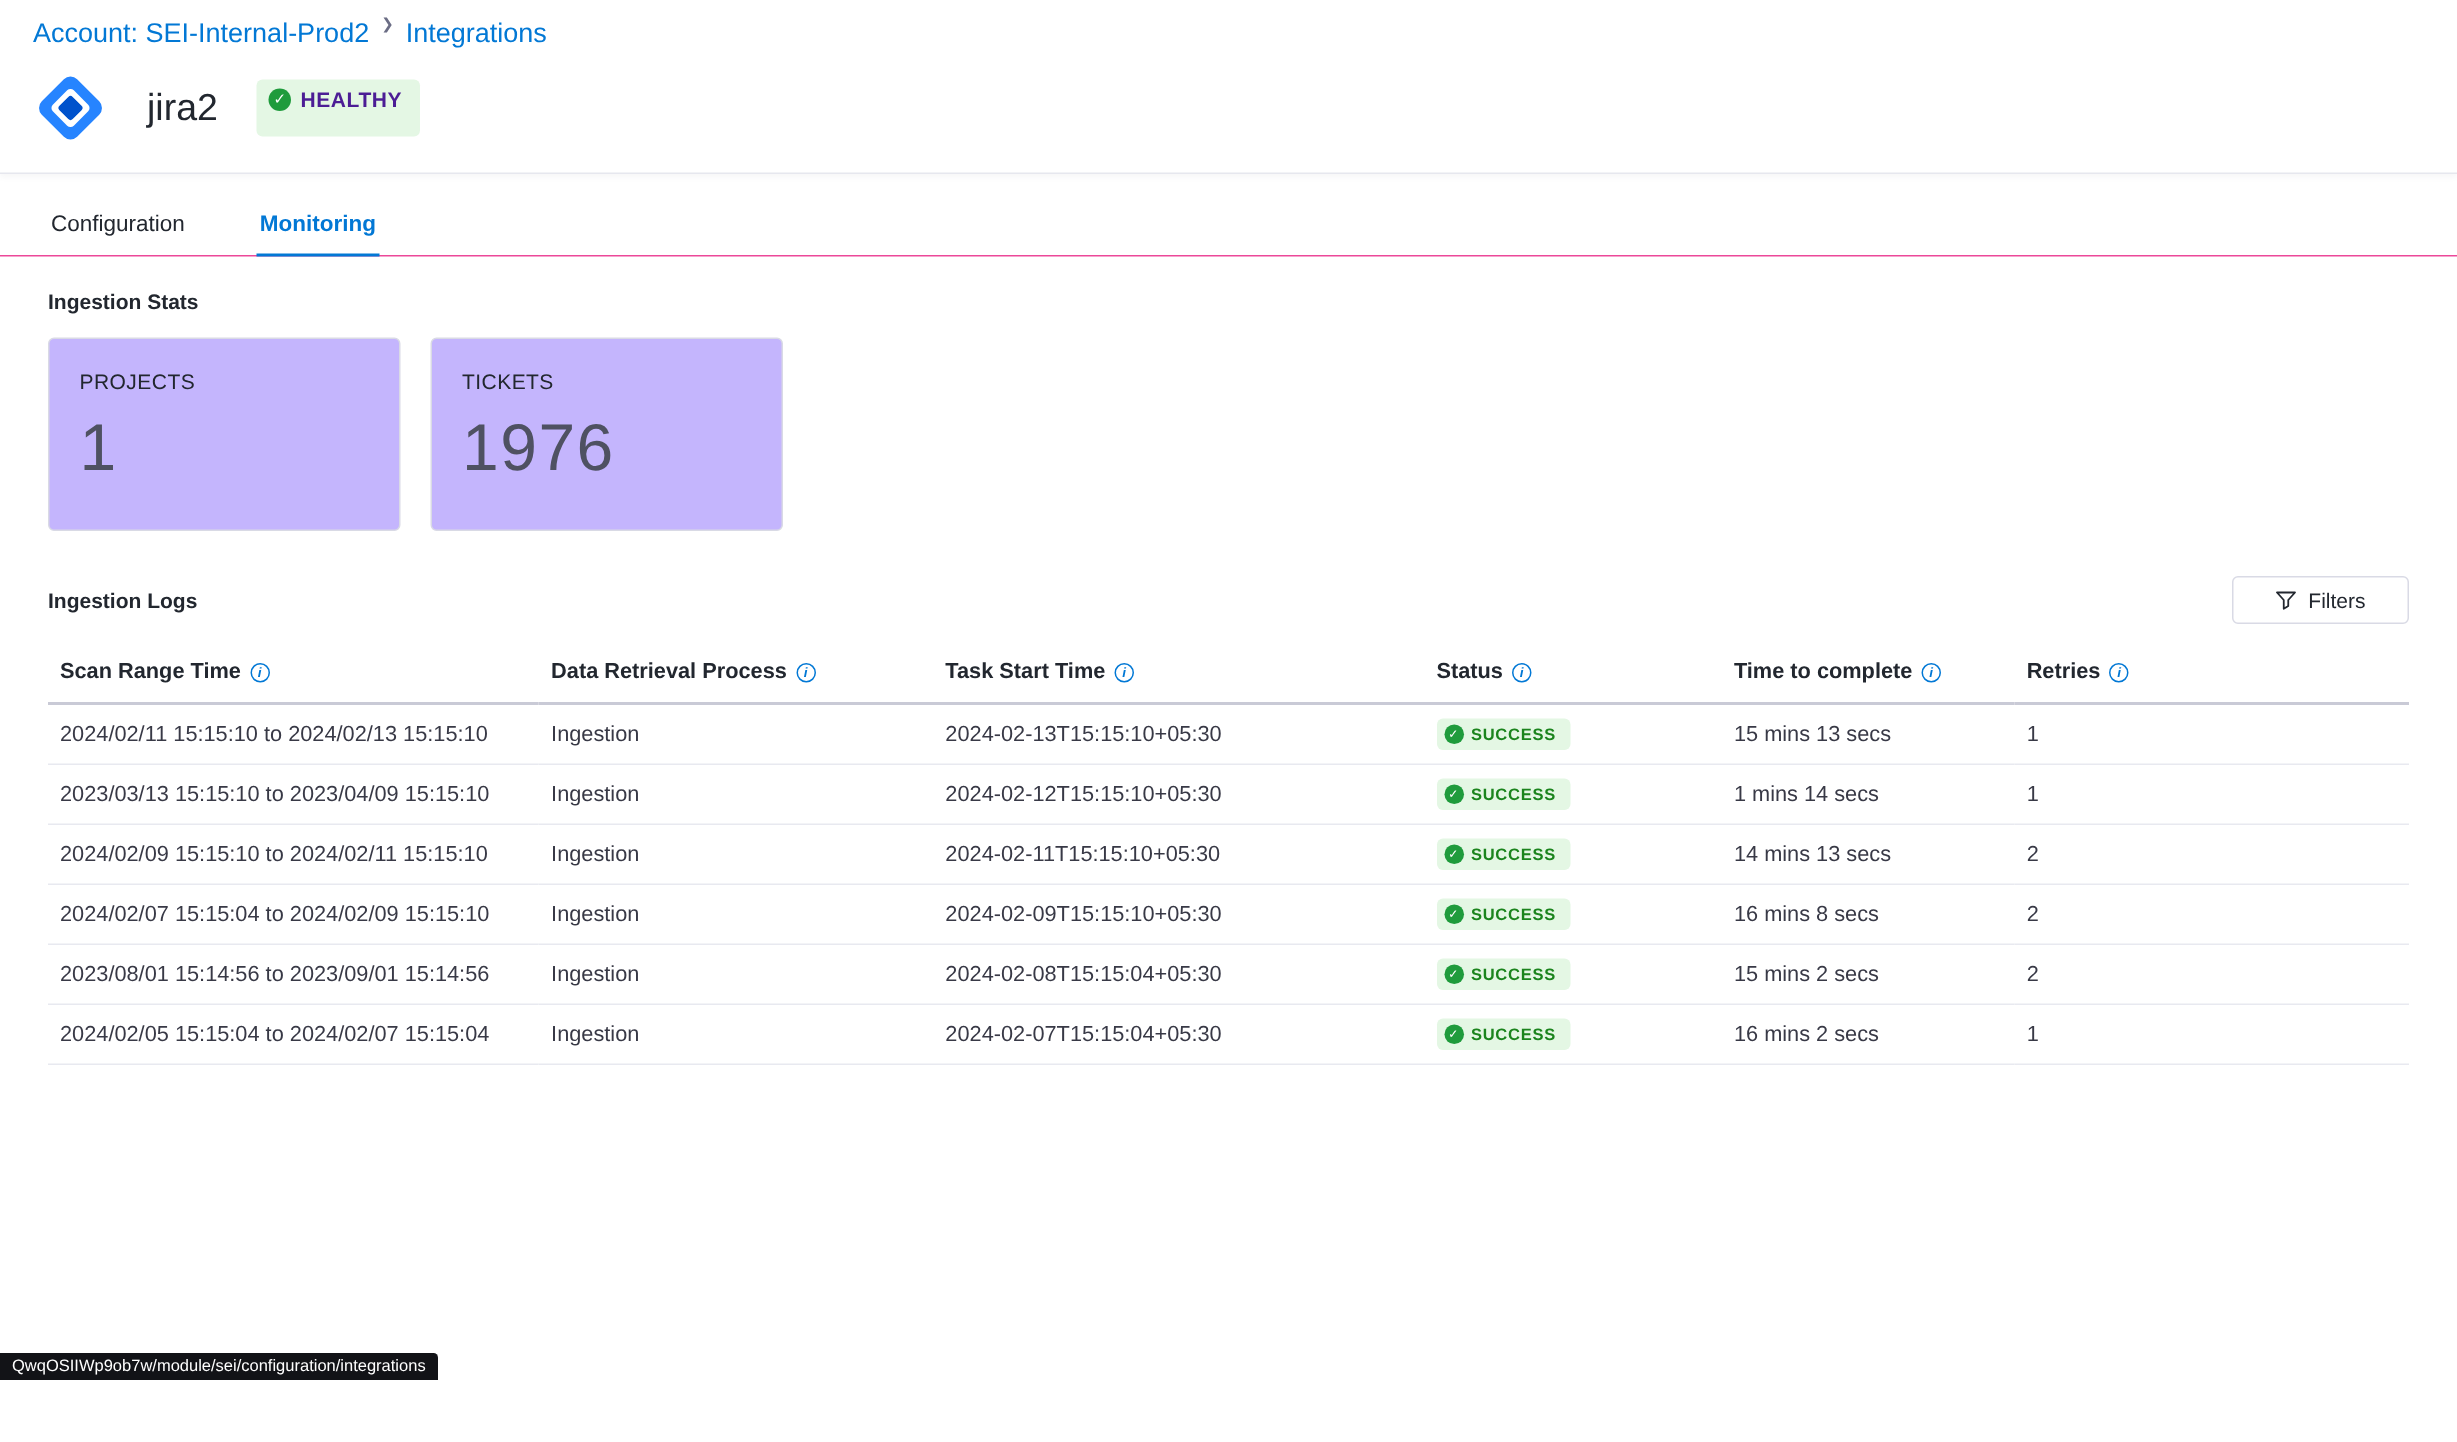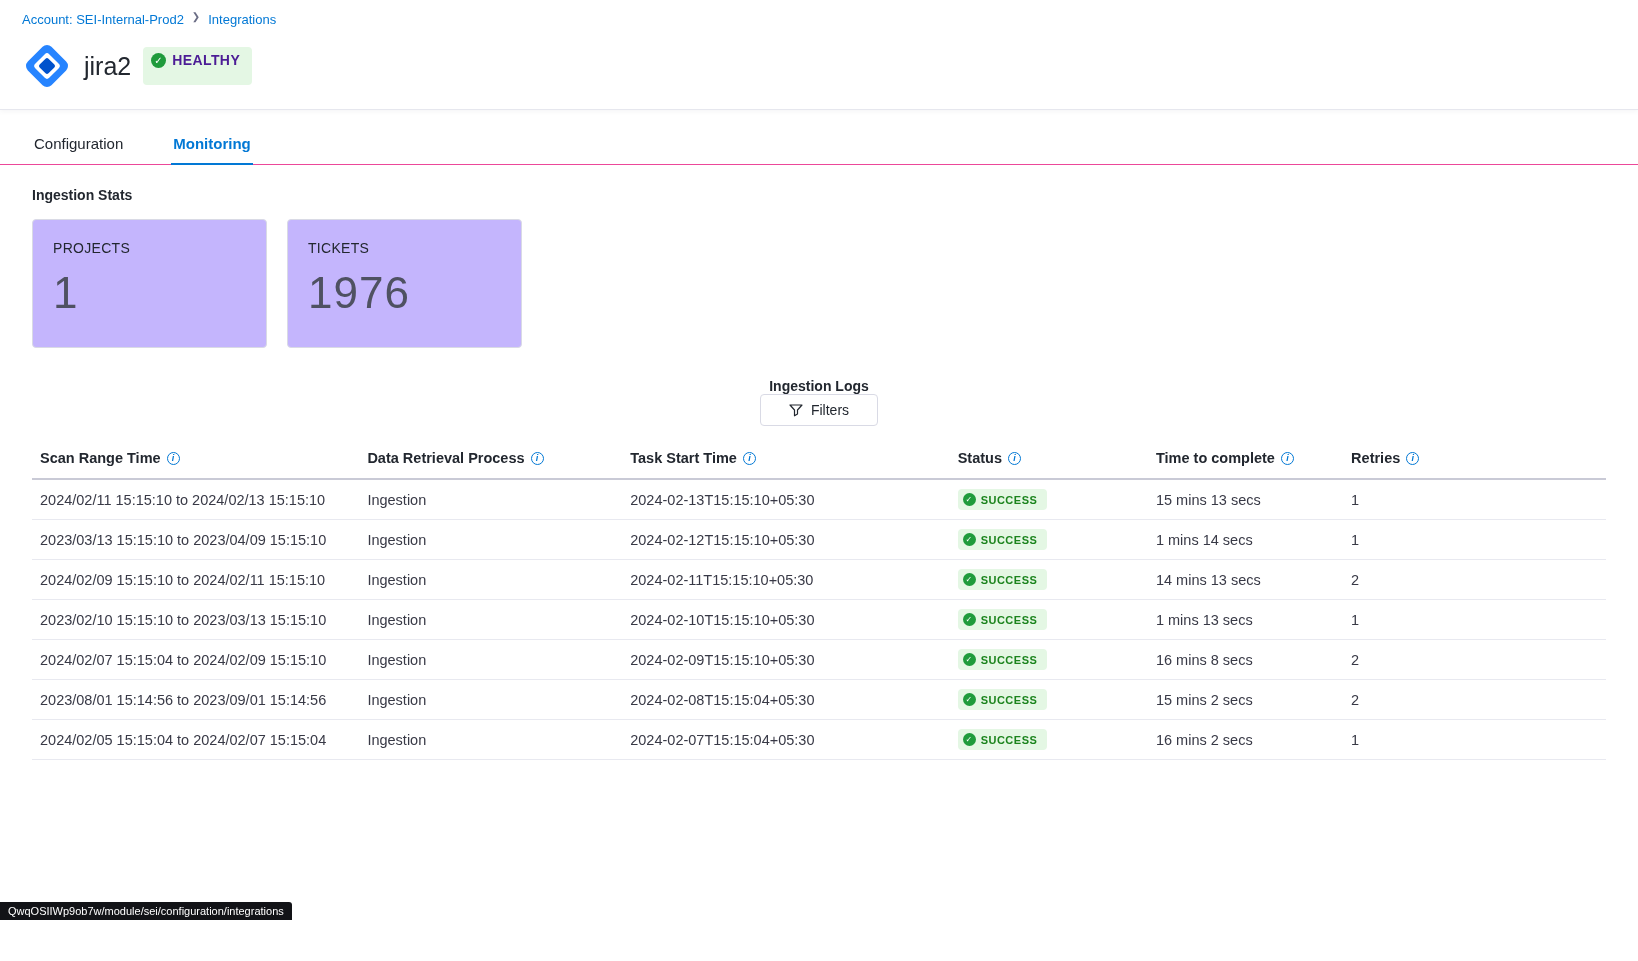--- a/index.html
+++ b/index.html
@@ -9,26 +9,26 @@
     font-family: "Liberation Sans", "DejaVu Sans", sans-serif;
     color: #22272f; font-size: 14px;
   }
 
   
   .app-header {
     background: #fff; padding: 12px 22px 18px 22px;
     border-bottom: 1px solid #e6e7ee;
     box-shadow: 0 2px 4px rgba(96,97,112,0.06);
   }
-  .breadcrumb { display: flex; align-items: flex-start; gap: 8px; font-size: 13px; }
+  .breadcrumb { display: flex; align-items: flex-start; gap: 8px; font-size: 18px; }
   .breadcrumb a { color: #0278d5; text-decoration: none; cursor: pointer; }
   .crumb-sep { color: #6b6d85; font-size: 10px; line-height: 1; }
   .crumb-sep::before { content: "❯"; }
 
-  .title-row { display: flex; align-items: center; margin-top: 14px; gap: 12px; }
+  .title-row { display: flex; align-items: center; margin-top: 14px; gap: 26px; }
   .jira-logo { width: 50px; height: 50px; flex: 0 0 auto; }
   .page-title { font-size: 25px; font-weight: 500; color: #22272f; }
   .health-badge {
     display: inline-flex; align-items: center; gap: 6px;
     background: #e4f7e4; color: #4c1d95; font-weight: 700; font-size: 14px;
     letter-spacing: 0.4px; border-radius: 4px; padding: 5px 12px 17px 8px;
   }
   .check-dot {
     display: inline-flex; align-items: center; justify-content: center;
     border-radius: 50%; background: #1f9b3c; color: #fff;
@@ -57,21 +57,20 @@
   .stat-card {
     width: 235px; height: 129px; background: #c4b5fd;
     border: 1px solid #d9dae5; border-radius: 4px; padding: 20px;
   }
   .stat-label { font-size: 14px; color: #22272f; letter-spacing: 0.3px; }
   .stat-value { font-size: 44px; color: #4f5162; margin-top: 12px; letter-spacing: 1px; }
 
   .logs-header {
     display: flex; justify-content: space-between; align-items: center;
     margin: 30px 0 12px 0;
-    flex-direction: column;
   }
   .filters-btn {
     display: inline-flex; align-items: center; gap: 8px;
     background: #fff; border: 1px solid #d9dae5; border-radius: 4px;
     padding: 7px 28px; font-size: 14px; color: #22272f; cursor: pointer;
     font-family: inherit;
   }
 
   
   table.logs-table { width: 100%; border-collapse: collapse; font-size: 14.5px; table-layout: fixed; }
@@ -239,33 +238,20 @@
     <td>
       <span class="status-badge">
         <span class="check-dot sm"></span>
         <span>SUCCESS</span>
       </span>
     </td>
     <td>14 mins 13 secs</td>
     <td>2</td>
   </tr>
         <tr>
-    <td>2023/02/10 15:15:10 to 2023/03/13 15:15:10</td>
-    <td>Ingestion</td>
-    <td>2024-02-10T15:15:10+05:30</td>
-    <td>
-      <span class="status-badge">
-        <span class="check-dot sm"></span>
-        <span>SUCCESS</span>
-      </span>
-    </td>
-    <td>1 mins 13 secs</td>
-    <td>1</td>
-  </tr>
-        <tr>
     <td>2024/02/07 15:15:04 to 2024/02/09 15:15:10</td>
     <td>Ingestion</td>
     <td>2024-02-09T15:15:10+05:30</td>
     <td>
       <span class="status-badge">
         <span class="check-dot sm"></span>
         <span>SUCCESS</span>
       </span>
     </td>
     <td>16 mins 8 secs</td>

